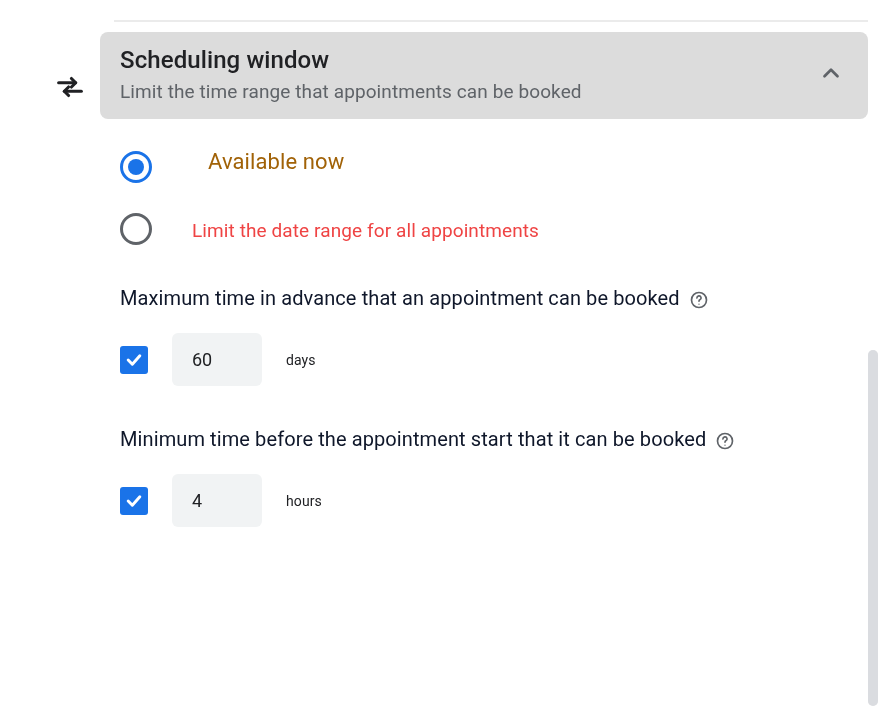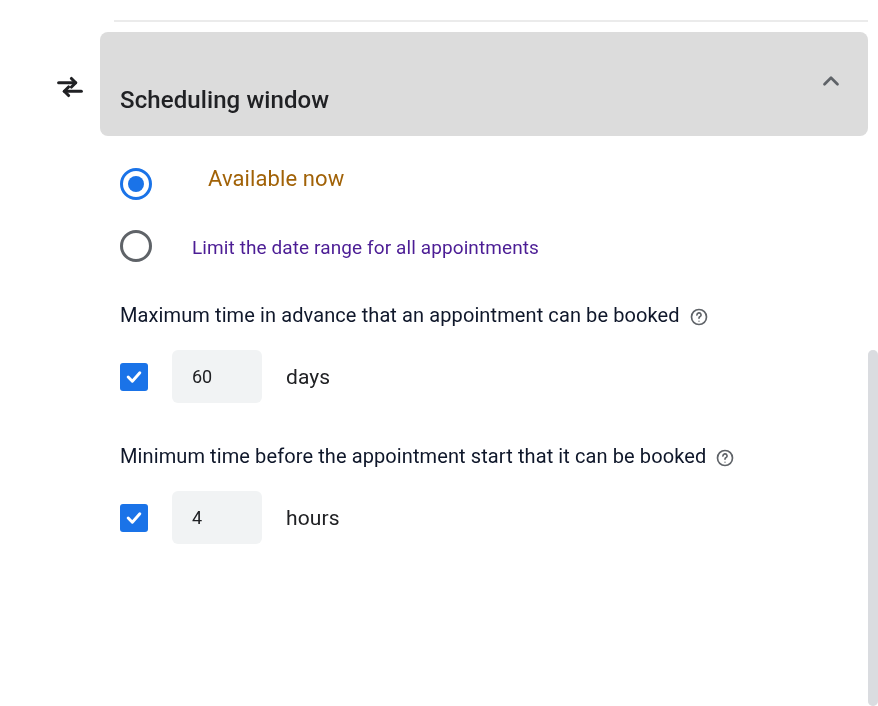--- a/index.html
+++ b/index.html
@@ -44,21 +44,20 @@
       padding: 14px 24px 16px 20px;
       display: flex;
       align-items: center;
       justify-content: space-between;
       cursor: pointer;
       margin-right: 0;
     }
     .section-header-text {
       display: flex;
       flex-direction: column;
-      margin-top: 40px;
     }
     .section-title {
       font-size: 24px;
       font-weight: 500;
       color: #202124;
       margin-bottom: 6px;
       letter-spacing: 0.1px;
     }
     .section-subtitle {
       font-size: 19px;
@@ -102,21 +101,21 @@
       transform: translate(-50%, -50%);
     }
     .radio-label {
       font-size: 22px;
       color: #a16207;
       letter-spacing: 0.1px;
       margin-left: 16px;
     }
     .radio-sublabel {
       font-size: 19px;
-      color: #4c1d95;
+      color: #ef4444;
       margin-top: 8px;
       letter-spacing: 0.1px;
     }
     .field-group {
       margin-top: 38px;
     }
     .field-label {
       font-size: 20px;
       color: #0f172a;
       line-height: 1.5;
@@ -150,21 +149,21 @@
       background: #f1f3f4;
       border-radius: 6px;
       padding: 16px 20px;
       min-width: 90px;
       font-size: 18px;
       color: #202124;
       text-align: left;
       cursor: text;
     }
     .unit-label {
-      font-size: 21px;
+      font-size: 14px;
       color: #202124;
       letter-spacing: 0.1px;
     }
     .scrollbar-track {
       position: absolute;
       right: 0;
       top: 350px;
       width: 10px;
       height: 356px;
       background: #f1f1f1;
@@ -189,20 +188,21 @@
         <path d="M20 15 L8 15"></path>
         <path d="M11 12 L8 15 L11 18"></path>
       </svg>
     </span>
   </div>
   <div class="content-col">
     <div class="top-divider"></div>
     <div class="section-header">
       <div class="section-header-text">
         <div class="section-title">Scheduling window</div>
+        <div class="section-subtitle">Limit the time range that appointments can be booked</div>
       </div>
       <span class="chevron">
         <svg width="26" height="26" viewBox="0 0 24 24" fill="none" stroke="#5f6368" stroke-width="2.5" stroke-linecap="round" stroke-linejoin="round">
           <polyline points="6 15 12 9 18 15"></polyline>
         </svg>
       </span>
     </div>
 
     <div class="options">
       <div class="radio-option">

